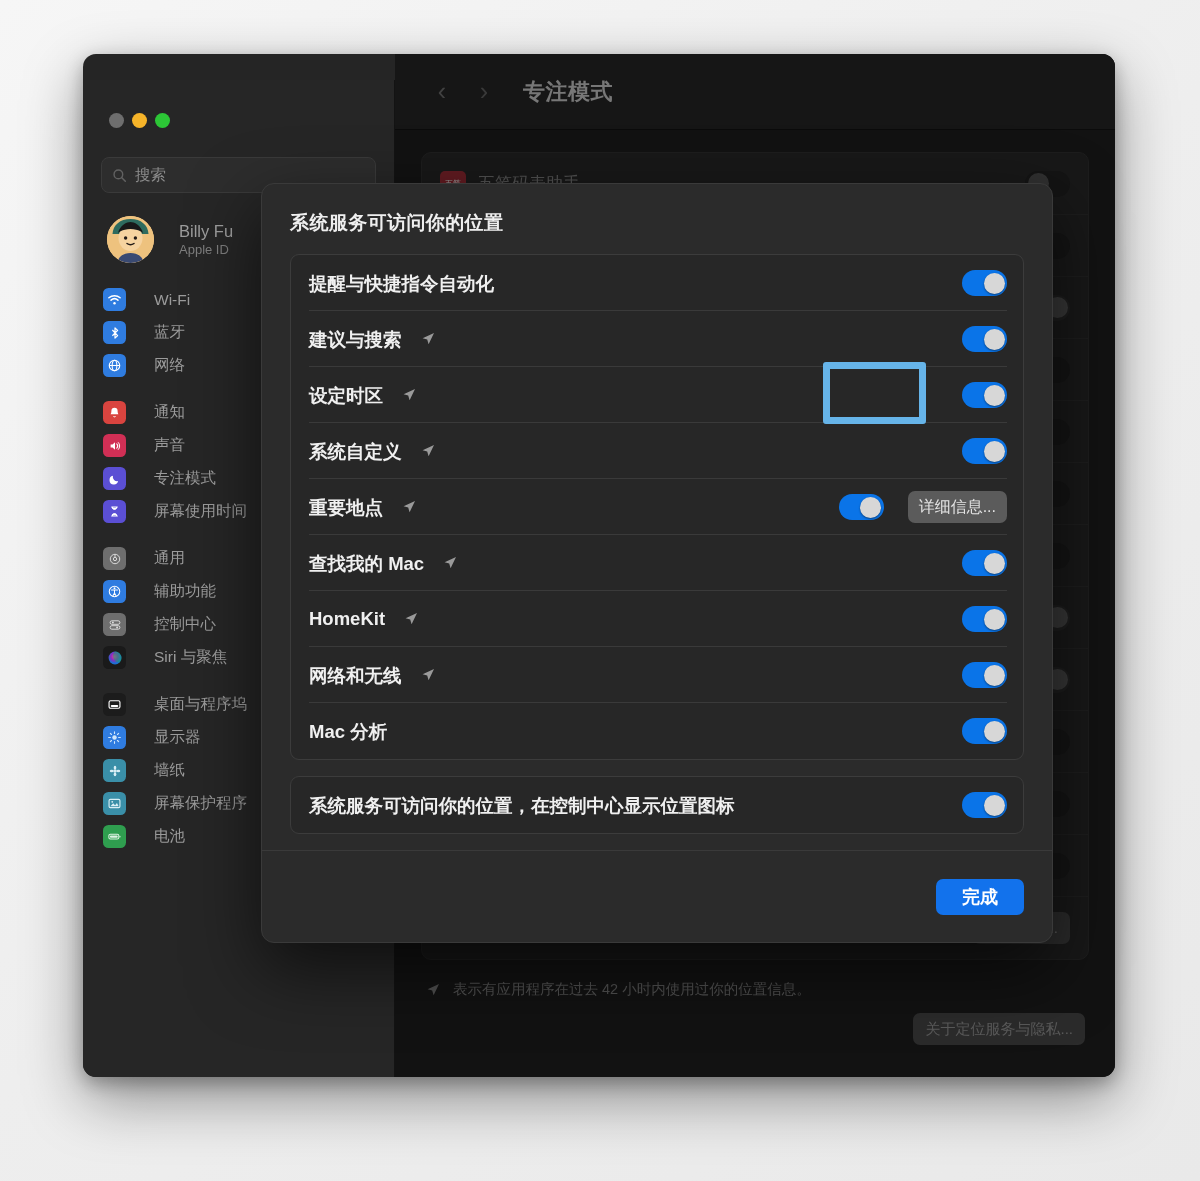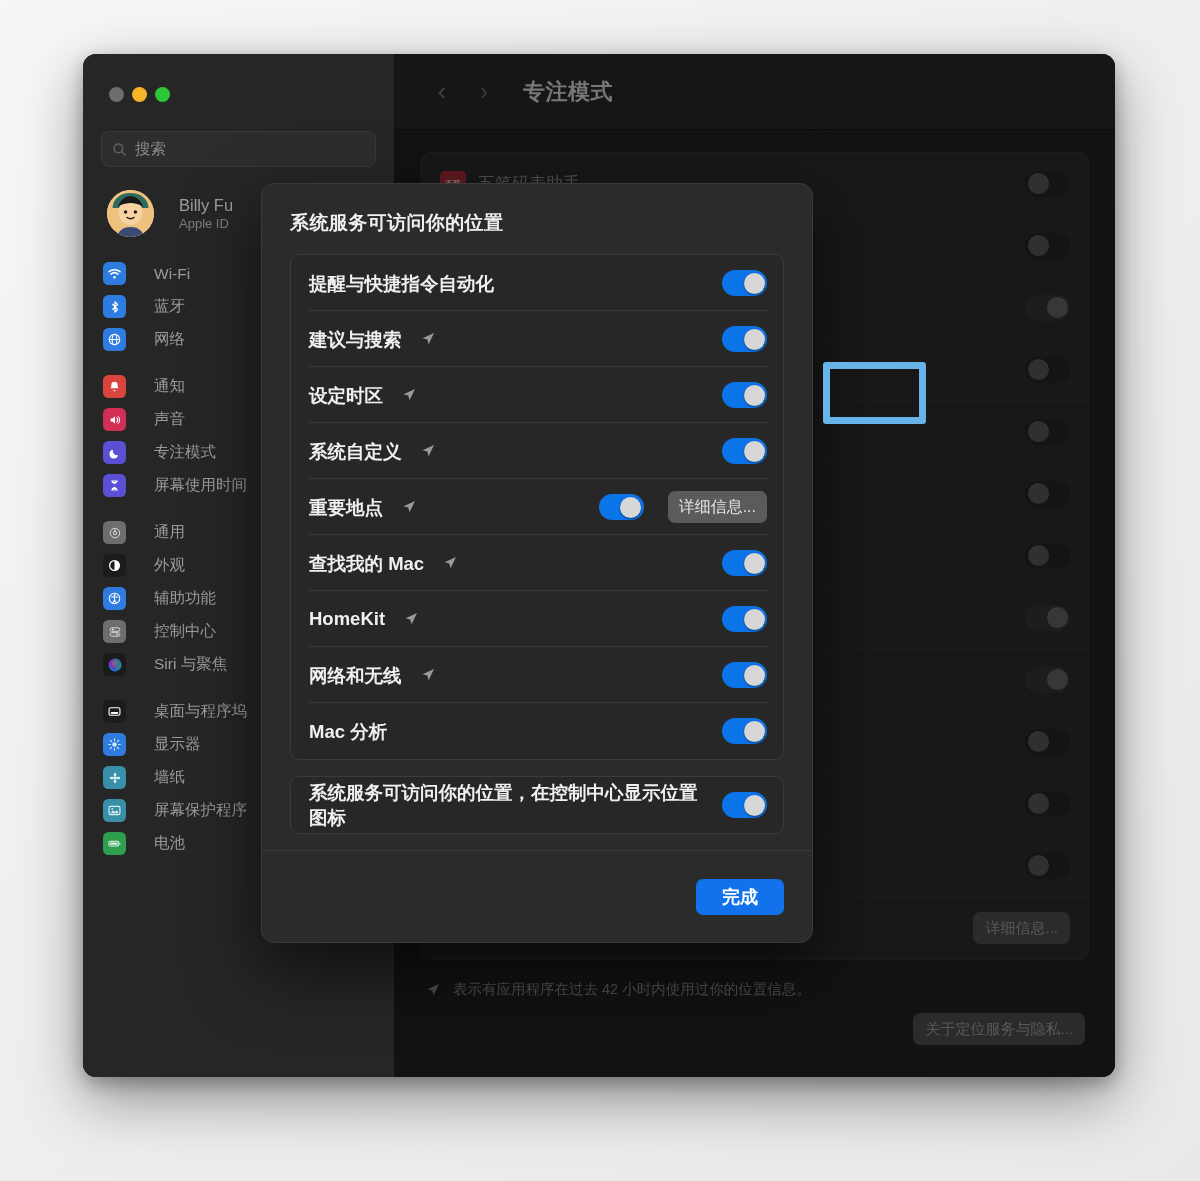--- a/index.html
+++ b/index.html
@@ -34,20 +34,21 @@
   }
 
   
   .sidebar {
     width: 312px;
     flex: 0 0 312px;
     background: #262626;
     border-right: 1px solid #131313;
     padding: 1px;
     position: relative;
+    margin-top: 26px;
   }
 
   .traffic {
     display: flex;
     gap: 8px;
     padding: 32px 0 0 25px;
     height: 62px;
   }
   .light { width: 15px; height: 15px; border-radius: 50%; }
   .light.close { background: #6e6e6e; }
@@ -182,21 +183,21 @@
 
   
   .scrim {
     position: absolute; inset: 0;
     background: rgba(0,0,0,.42);
   }
 
   .dialog {
     position: absolute;
     left: 261px; top: 183px;
-    width: 552px; height: 760px;
+    width: 792px; height: 760px;
     background: #2b2b2b;
     border-radius: 13px;
     border: 1px solid #3a3a3a;
     box-shadow: 0 26px 70px rgba(0,0,0,.62);
     display: flex; flex-direction: column;
     overflow: hidden;
   }
   .dlg-body { padding: 26px 28px 0 28px; flex: 1; }
   .dlg-title {
     font-size: 19px; color: #efefef; font-weight: 700;
@@ -382,29 +383,20 @@
             <span class="nav-ico" style="background:#6e6e6e">
               <svg viewBox="0 0 16 16" width="14" height="14">
                   <circle cx="8" cy="8" r="5.4" fill="none" stroke="#ddd" stroke-width="1.1"></circle>
                   <circle cx="8" cy="8" r="1.9" fill="none" stroke="#ddd" stroke-width="1.1"></circle>
                   <line x1="8" y1="2.6" x2="8" y2="6" stroke="#ddd" stroke-width="1.1"></line>
                 </svg>
             </span>
             <span>通用</span>
           </div>
           <div class="nav-item">
-            <span class="nav-ico" style="background:#1c1c1c">
-              <svg viewBox="0 0 16 16" width="15" height="15">
-                  <circle cx="8" cy="8" r="5.2" fill="none" stroke="#fff" stroke-width="1.3"></circle>
-                  <path d="M8 2.8a5.2 5.2 0 010 10.4z" fill="#fff"></path>
-                </svg>
-            </span>
-            <span>外观</span>
-          </div>
-          <div class="nav-item">
             <span class="nav-ico" style="background:#2f7ce0">
               <svg viewBox="0 0 16 16" width="15" height="15">
                   <circle cx="8" cy="8" r="5.6" fill="none" stroke="#fff" stroke-width="1.1"></circle>
                   <circle cx="8" cy="4.6" r="1.1" fill="#fff"></circle>
                   <path d="M4.8 6.4h6.4M8 6.6v3M8 9.6l-1.8 3.2M8 9.6l1.8 3.2" stroke="#fff" stroke-width="1.1" stroke-linecap="round"></path>
                 </svg>
             </span>
             <span>辅助功能</span>
           </div>
           <div class="nav-item">

